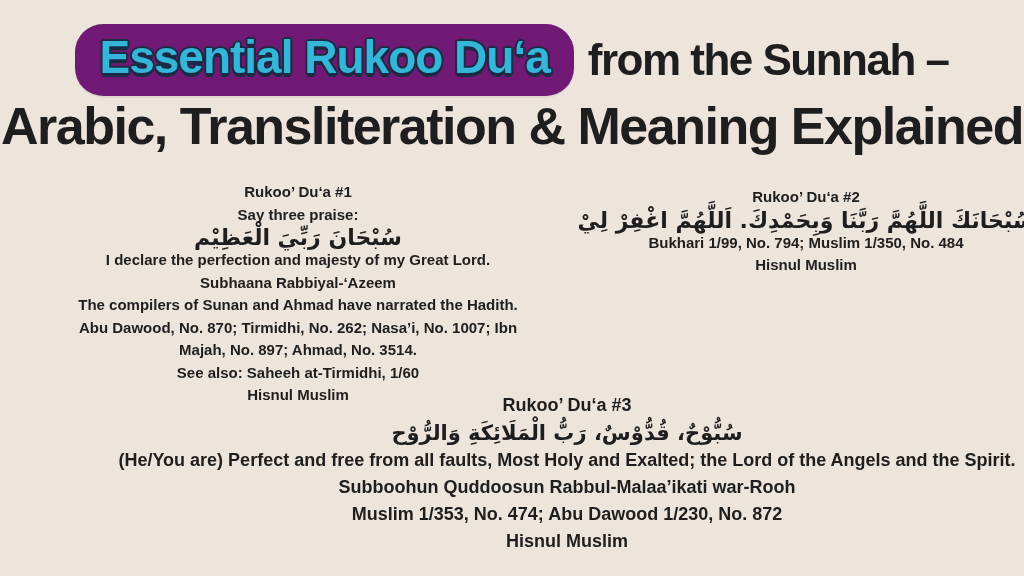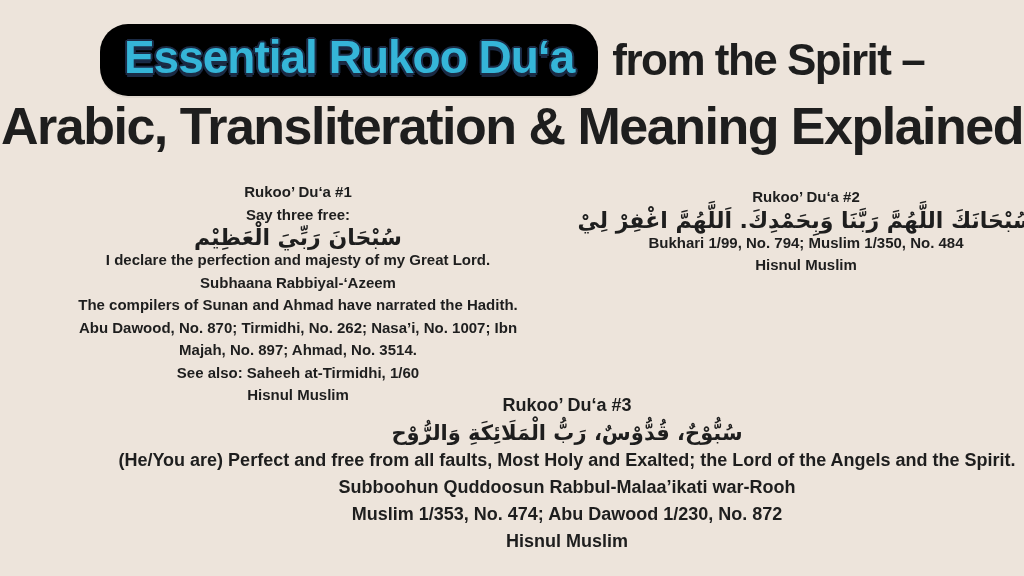--- a/index.html
+++ b/index.html
@@ -21,21 +21,21 @@
     position: absolute;
     top: 24px;
     left: 0;
     width: 100%;
     display: flex;
     justify-content: center;
     align-items: center;
     gap: 14px;
   }
   .title-pill {
-    background: #000000;
+    background: #701a75;
     border-radius: 28px;
     padding: 6px 24px 12px 24px;
     box-shadow: 0 2px 0 rgba(0,0,0,0.05);
   }
   .title-highlight {
     font-size: 46px;
     font-weight: bold;
     letter-spacing: -1px;
     color: #35B5D8;
     text-shadow:
@@ -110,27 +110,27 @@
     line-height: 28px;
   }
 </style>
 </head>
 <body>
 
 <div class="canvas">
 
   <div class="title-row">
     <span class="title-pill"><span class="title-highlight">Essential Rukoo Du‘a</span></span>
-    <span class="title-rest">from the Spirit –</span>
+    <span class="title-rest">from the Sunnah –</span>
   </div>
   <div class="title-line2">Arabic, Transliteration &amp; Meaning Explained</div>
 
   <section class="dua dua-1">
     <div class="line">Rukoo’ Du‘a #1</div>
-    <div class="line">Say three free:</div>
+    <div class="line">Say three praise:</div>
     <div class="line arabic">سُبْحَانَ رَبِّيَ الْعَظِيْم</div>
     <div class="line">I declare the perfection and majesty of my Great Lord.</div>
     <div class="line">Subhaana Rabbiyal-‘Azeem</div>
     <div class="line">The compilers of Sunan and Ahmad have narrated the Hadith.</div>
     <div class="line">Abu Dawood, No. 870; Tirmidhi, No. 262; Nasa’i, No. 1007; Ibn
 Majah, No. 897; Ahmad, No. 3514.</div>
     <div class="line">See also: Saheeh at-Tirmidhi, 1/60</div>
     <div class="line">Hisnul Muslim</div>
   </section>
 

